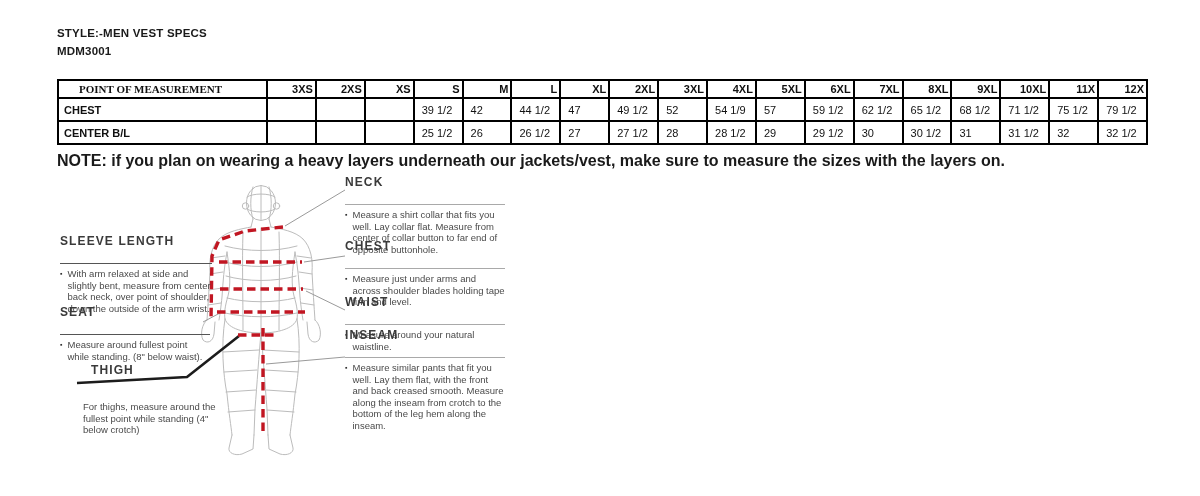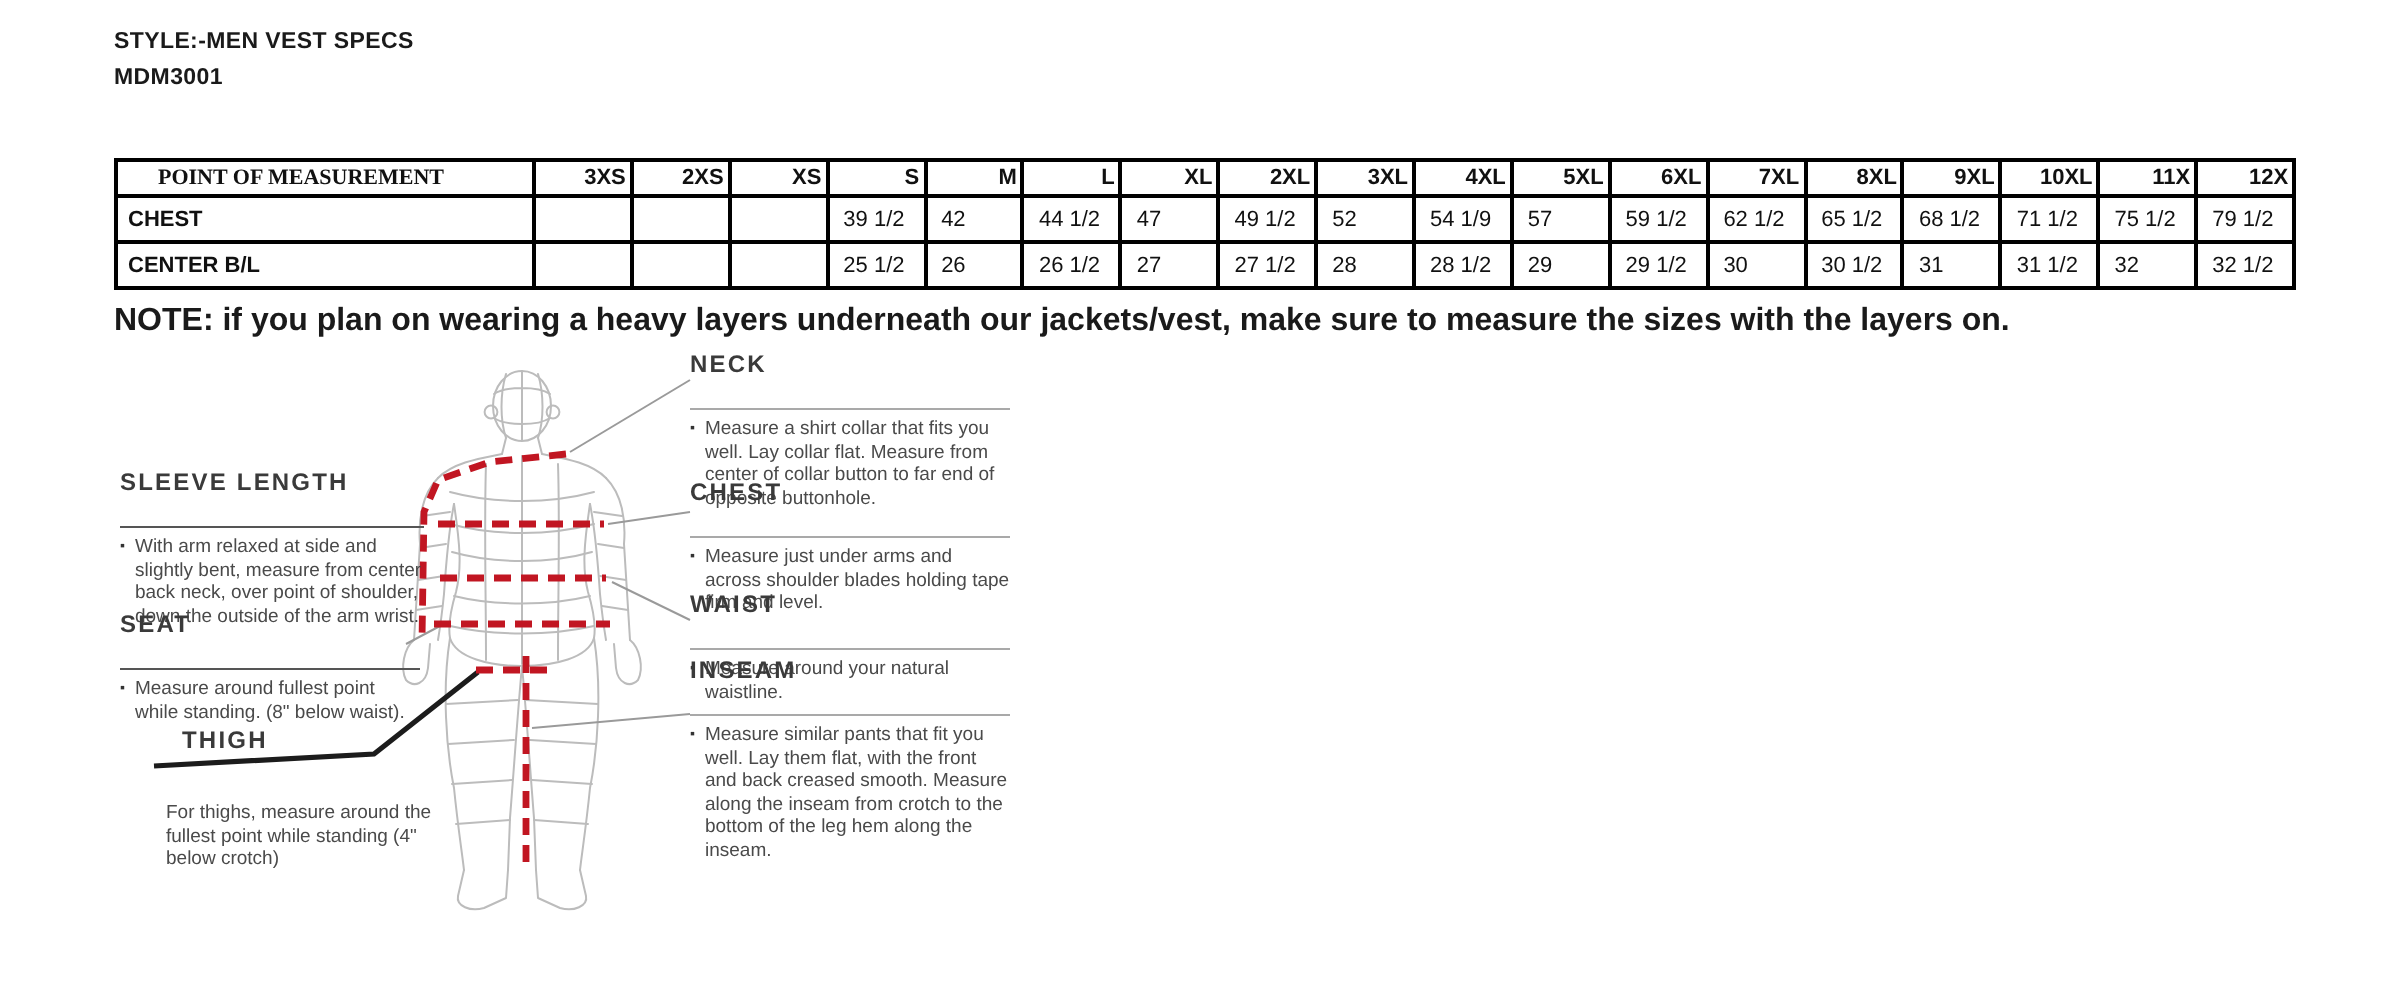--- a/index.html
+++ b/index.html
@@ -1,20 +1,20 @@
 <!DOCTYPE html>
 <html><head>
 <meta charset="utf-8">
 <style>
   * { box-sizing: border-box; margin: 0; padding: 0; }
   body { background: #fff; font-family: "Liberation Sans", sans-serif; }
   .page { position: relative; width: 1200px; height: 496px; background: #ffffff; overflow: hidden; }
 
   
-  .title-block { position: absolute; left: 57px; top: 12px; color: #1a1a1a; }
+  .title-block { position: absolute; left: 57px; top: 24px; color: #1a1a1a; }
   .title-line { font-size: 11.5px; font-weight: bold; letter-spacing: .2px; line-height: 18px; }
 
   
   .size-table { position: absolute; left: 57px; top: 79px; width: 1089px; border-collapse: collapse; table-layout: fixed; }
   .size-table th, .size-table td { border: 2px solid #000; color: #111; overflow: hidden; white-space: nowrap; }
   .size-table th { font-size: 11px; font-weight: bold; height: 18px; text-align: right; padding: 0 2px; }
   .size-table th.poml { text-align: left; padding-left: 20px; font-family: Liberation Serif, serif; }
   .size-table td { font-size: 11px; height: 23px; text-align: left; padding-left: 7px; font-weight: normal; }
   .size-table td.row-label { font-weight: bold; padding-left: 5px; }
 

